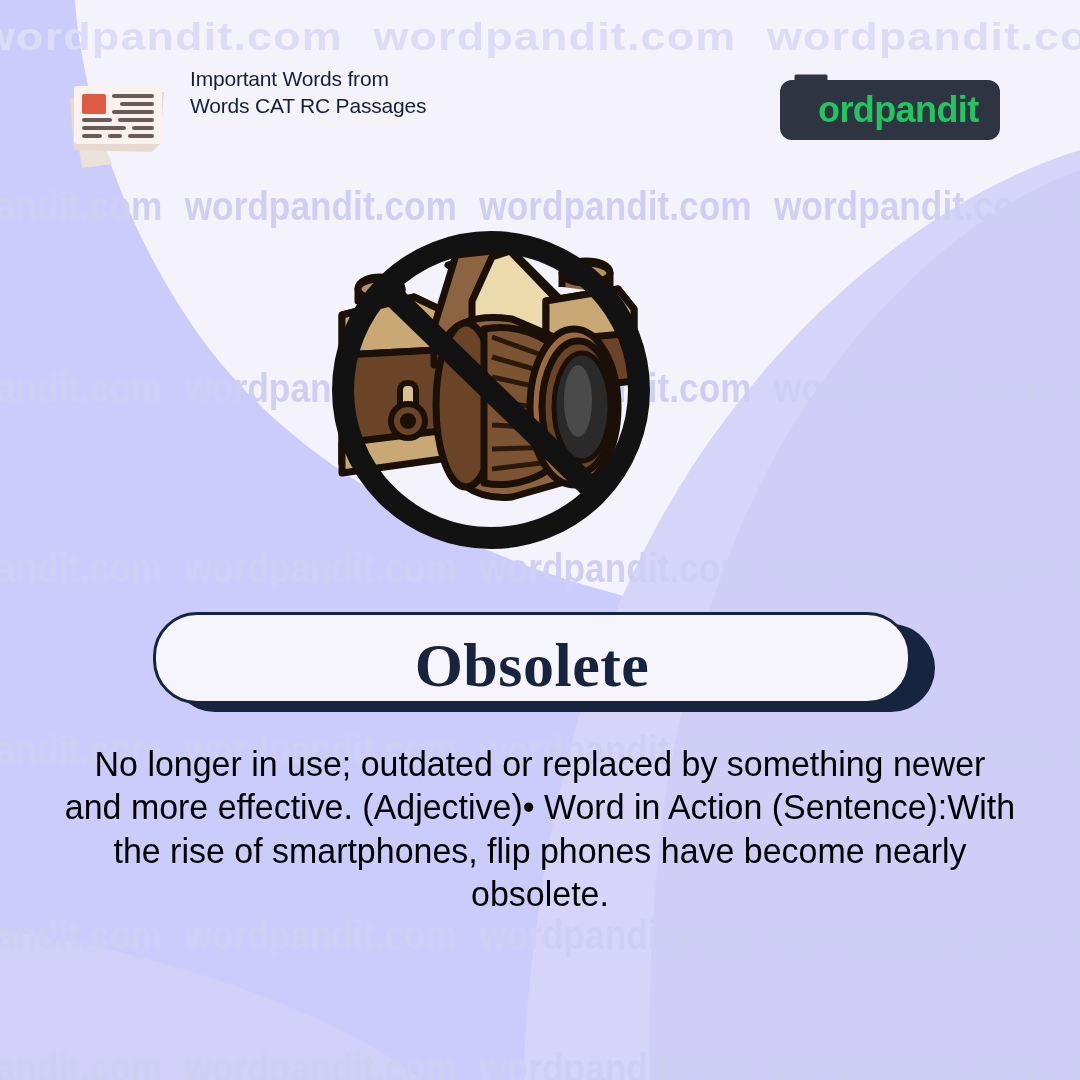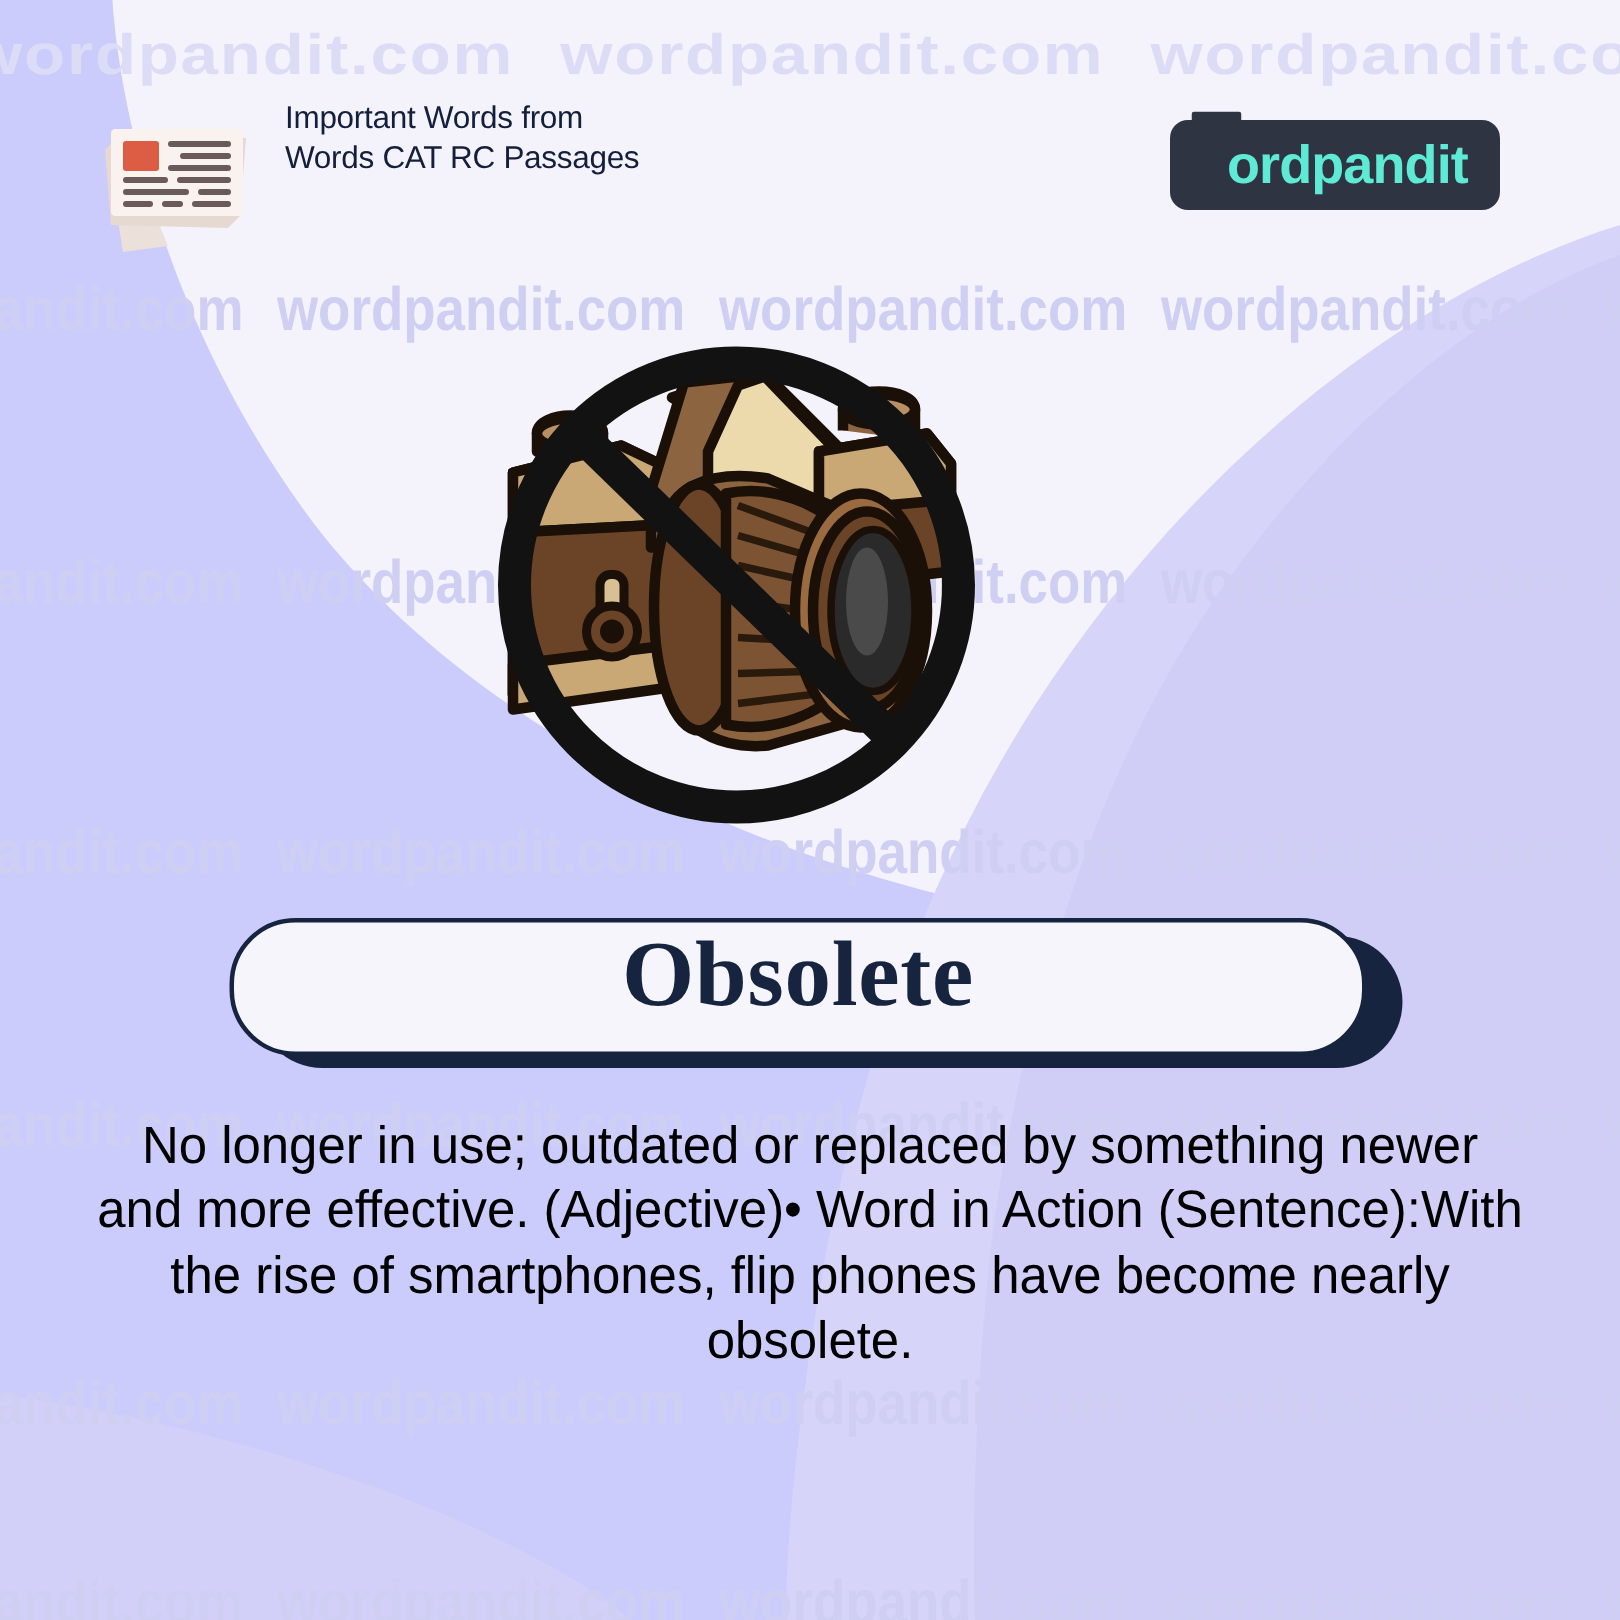--- a/index.html
+++ b/index.html
@@ -47,38 +47,38 @@
 
   .brand{
     position:absolute;right:80px;top:18px;
     width:220px;height:60px;
     background:#2e3442;border-radius:12px;
     display:flex;align-items:center;
   }
   .brand-mark{position:absolute;left:14px;top:-6px;width:34px;height:54px;}
   .brand-text{
     position:absolute;left:38px;top:50%;transform:translateY(-50%);
-    color:#5eead4;font-weight:bold;font-size:36px;letter-spacing:-0.6px;
+    color:#22c55e;font-weight:bold;font-size:36px;letter-spacing:-0.6px;
     font-family:"Liberation Sans", sans-serif;
   }
 
   
   .illus{position:absolute;left:296px;top:205px;width:390px;height:370px;}
   .illus svg{width:100%;height:100%;display:block;}
 
   
   .card-wrap{position:absolute;left:153px;top:612px;width:782px;height:100px;}
   .card-shadow{
     position:absolute;left:18px;top:12px;width:764px;height:88px;
     background:#16243f;border-radius:44px;
   }
   .card-face{
     position:absolute;left:0;top:0;width:752px;height:86px;
     background:#f6f5fc;border:3px solid #16243f;border-radius:44px;
-    display:flex;align-items:flex-start;justify-content:center;
+    display:flex;align-items:flex-end;justify-content:center;
   }
   .card-word{
     color:#16243f;
     font-family:"Liberation Serif", serif;
     font-weight:bold;
     font-size:62px;
     letter-spacing:0.5px;
   }
 
   

